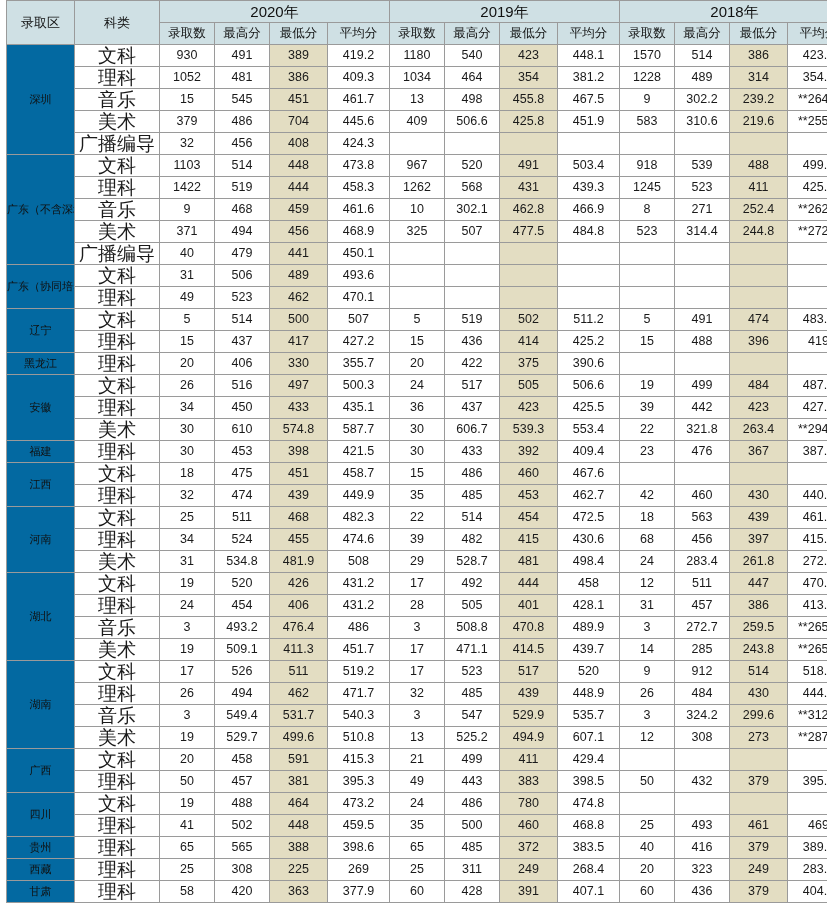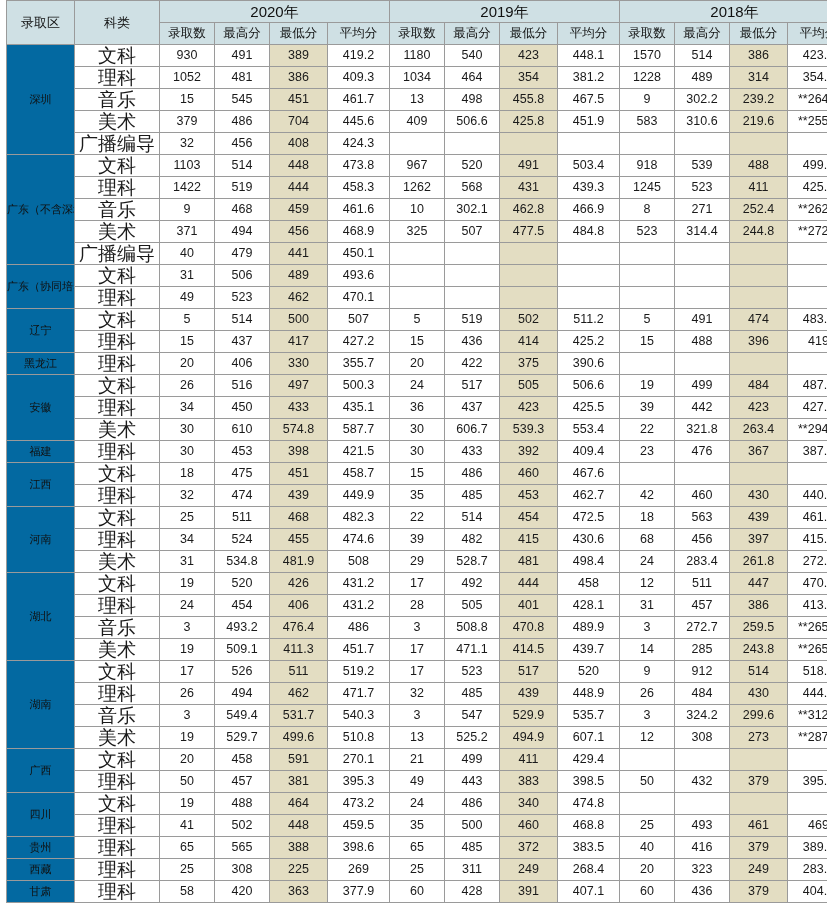--- a/index.html
+++ b/index.html
@@ -602,21 +602,21 @@
           <td class="cell">308</td>
           <td class="cell minc">273</td>
           <td class="cell">**287.3</td>
         </tr>
         <tr>
           <td class="region" rowspan="2">广西</td>
           <td class="subject">文科</td>
           <td class="cell">20</td>
           <td class="cell">458</td>
           <td class="cell minc">591</td>
-          <td class="cell">270.1</td>
+          <td class="cell">415.3</td>
           <td class="cell">21</td>
           <td class="cell">499</td>
           <td class="cell minc">411</td>
           <td class="cell">429.4</td>
           <td class="cell empty"></td>
           <td class="cell empty"></td>
           <td class="cell minc empty"></td>
           <td class="cell empty"></td>
         </tr>
         <tr>
@@ -636,21 +636,21 @@
         </tr>
         <tr>
           <td class="region" rowspan="2">四川</td>
           <td class="subject">文科</td>
           <td class="cell">19</td>
           <td class="cell">488</td>
           <td class="cell minc">464</td>
           <td class="cell">473.2</td>
           <td class="cell">24</td>
           <td class="cell">486</td>
-          <td class="cell minc">340</td>
+          <td class="cell minc">780</td>
           <td class="cell">474.8</td>
           <td class="cell empty"></td>
           <td class="cell empty"></td>
           <td class="cell minc empty"></td>
           <td class="cell empty"></td>
         </tr>
         <tr>
           <td class="subject">理科</td>
           <td class="cell">41</td>
           <td class="cell">502</td>

